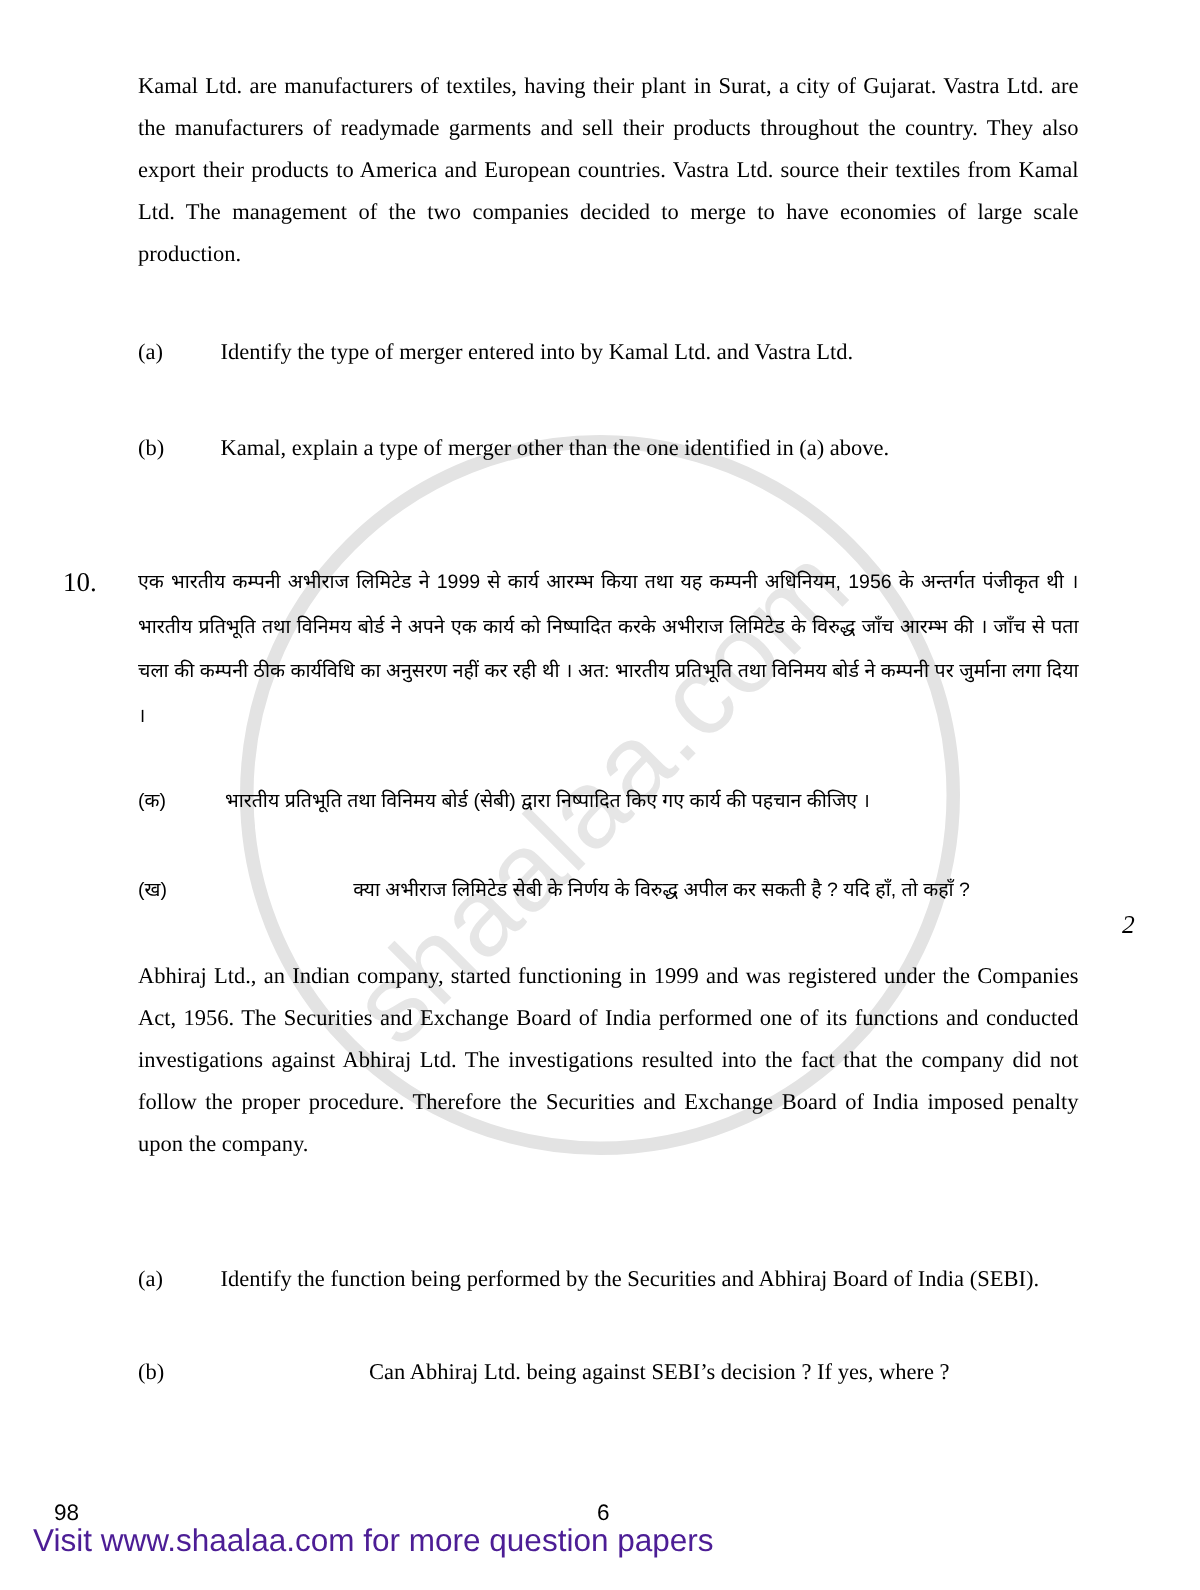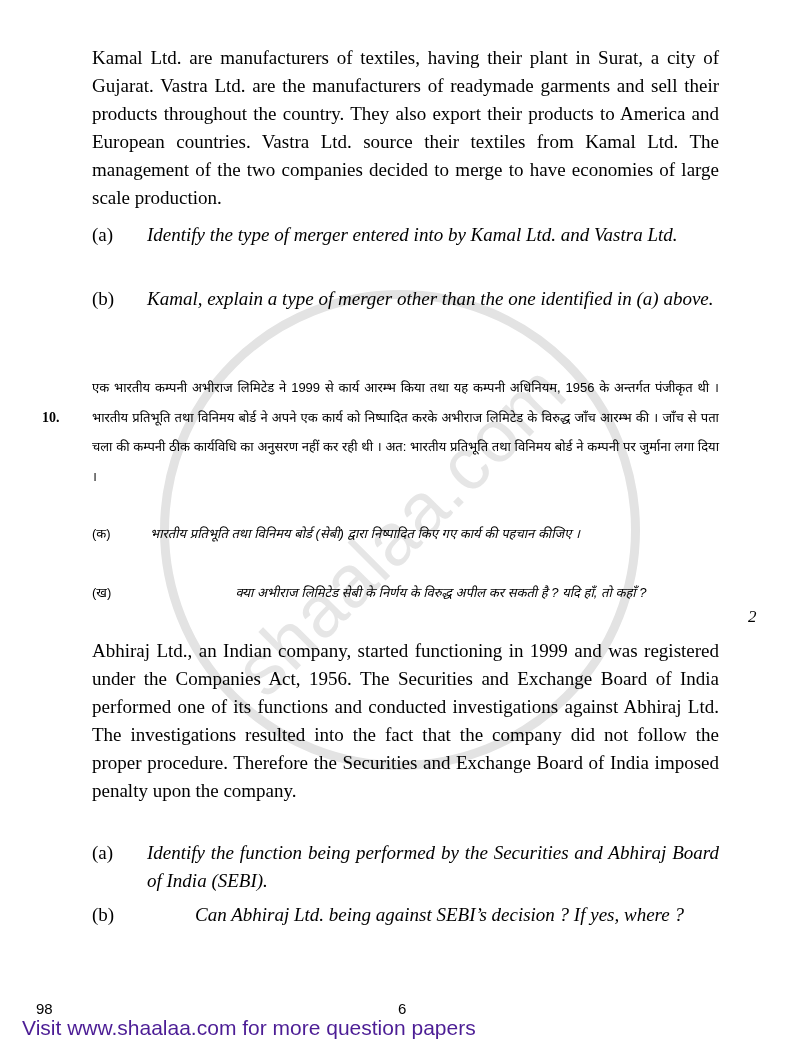--- a/index.html
+++ b/index.html
@@ -59,21 +59,21 @@
   }
 
   .para {
     position: absolute;
     text-align: justify;
     text-justify: inter-word;
   }
 
   .eng {
     font-family: "Liberation Serif", "DejaVu Serif", serif;
-    font-size: 19px;
+    font-size: 15px;
     line-height: 28px;
   }
   .hin {
     font-family: "Liberation Sans", "DejaVu Sans", sans-serif;
     font-size: 13px;
     line-height: 29.5px;
   }
 
   
   .qitem {
@@ -82,30 +82,28 @@
     align-items: flex-start;
   }
   .qmarker {
     flex: 0 0 auto;
     text-align: left;
   }
   .qbody {
     flex: 1 1 auto;
     text-align: justify;
     text-justify: inter-word;
-    font-style: italic;
   }
   .qbody.nojust { text-align: center; }
 
   .qnum {
     position: absolute;
-    font-weight: bold;
+    font-weight: normal;
     font-family: "Liberation Serif", "DejaVu Serif", serif;
-    font-size: 14px;
-    margin-top: 32px;
+    font-size: 18px;
   }
 
   .marks {
     position: absolute;
     font-style: italic;
     font-family: "Liberation Serif", "DejaVu Serif", serif;
     font-size: 17px;
   }
 
   

